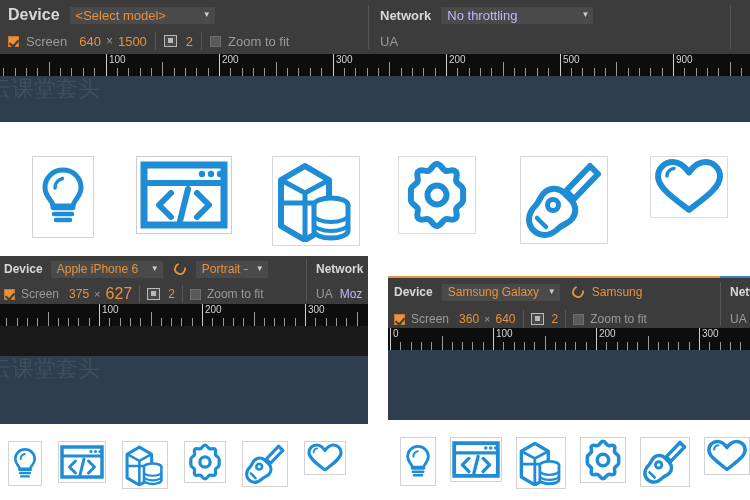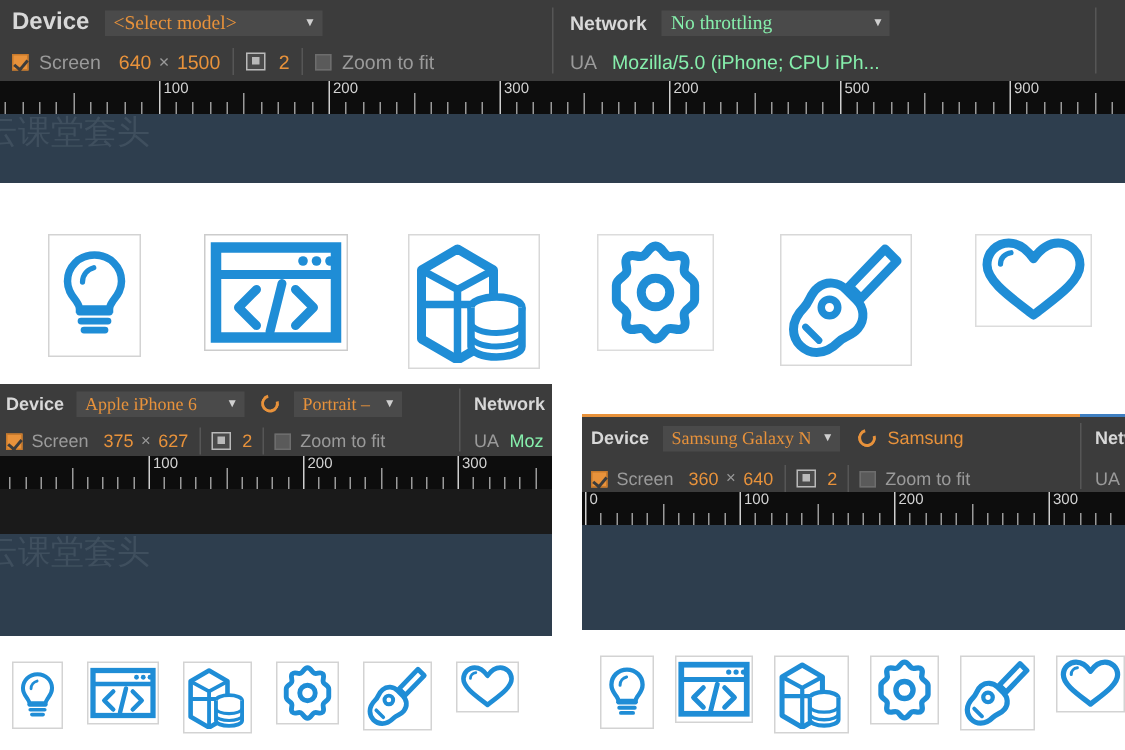--- a/index.html
+++ b/index.html
@@ -12,24 +12,24 @@
 
   
   .panel{position:absolute;overflow:hidden;background:#3c3c3c;}
   .toolbar{background:#3c3c3c;color:#cfcfcf;}
   .tb-row{display:flex;align-items:center;height:24px;white-space:nowrap;}
   .lbl{color:#d8d8d8;font-weight:bold;}
   .sel{
     background:#4a4a4a;color:#e8923b;display:inline-flex;align-items:center;
     height:17px;padding:0 4px 0 6px;box-sizing:border-box;
   }
-  .sel .cap{overflow:hidden;text-overflow:clip;white-space:nowrap;display:block;font-family:Liberation Serif, serif;}
+  .sel .cap{overflow:hidden;text-overflow:clip;white-space:nowrap;display:block;}
   .caret{margin-left:auto;padding-left:8px;font-size:8px;color:#cfcfcf;line-height:1;}
   .orange{color:#e8923b;}
-  .blue{color:#86efac;}
+  .blue{color:#c4b5fd;}
   .dim{color:#9a9a9a;}
   .x{color:#9a9a9a;padding:0 5px;}
   .vsep{width:1px;height:18px;background:#565656;margin:0 8px;}
   .vsep-tall{width:1px;height:44px;background:#565656;}
   .chk{
     width:11px;height:11px;box-sizing:border-box;display:inline-block;
     background:#e8923b;position:relative;border:1px solid #c87a2c;
   }
   .chk:after{
     content:"";position:absolute;left:2px;top:1px;width:4px;height:7px;
@@ -112,21 +112,20 @@
       <div style="position:absolute;left:380px;top:3px;">
         <div class="tb-row">
           <span class="lbl" style="font-size:13px;">Network</span>
           <span class="sel" style="width:152px;margin-left:10px;font-size:13px;color:#4aa3f0;">
             <span class="cap blue">No throttling</span>
             <span class="caret">▼</span>
           </span>
         </div>
         <div class="tb-row" style="margin-top:2px;">
           <span class="dim" style="font-size:13px;">UA</span>
-          <span class="blue" style="margin-left:10px;font-size:13px;">Mozilla/5.0 (iPhone; CPU iPh...</span>
         </div>
       </div>
 
       <div class="vsep-tall" style="position:absolute;left:730px;top:5px;"></div>
     </div>
 
     <div class="ruler" style="position:absolute;left:0;top:54px;width:750px;height:22px;">
         <div class="tick" style="left: 3px; top: 14px; height: 8px;"></div>
         <div class="tick" style="left: 15px; top: 14px; height: 8px;"></div>
         <div class="tick" style="left: 26px; top: 14px; height: 8px;"></div>
@@ -272,21 +271,21 @@
           <span class="sel" style="width:72px;margin-left:10px;font-size:12px;">
             <span class="cap">Portrait –</span>
             <span class="caret">▼</span>
           </span>
         </div>
         <div class="tb-row" style="margin-top:1px;">
           <span class="chk"></span>
           <span class="dim" style="margin-left:6px;font-size:12px;">Screen</span>
           <span class="orange" style="margin-left:10px;font-size:12px;">375</span>
           <span class="x" style="font-size:11px;">×</span>
-          <span class="orange" style="font-size:12px;">627</span>
+          <span class="orange" style="font-size:16px;">627</span>
           <span class="vsep" style="margin:0 7px;"></span>
           <span class="dpr-ico"></span>
           <span class="orange" style="margin-left:8px;font-size:12px;">2</span>
           <span class="vsep" style="margin:0 7px;"></span>
           <span class="chk-off"></span>
           <span class="dim" style="margin-left:6px;font-size:12px;">Zoom to fit</span>
         </div>
       </div>
       <div class="vsep-tall" style="position:absolute;left:306px;top:3px;height:42px;"></div>
       <div style="position:absolute;left:316px;top:1px;">

